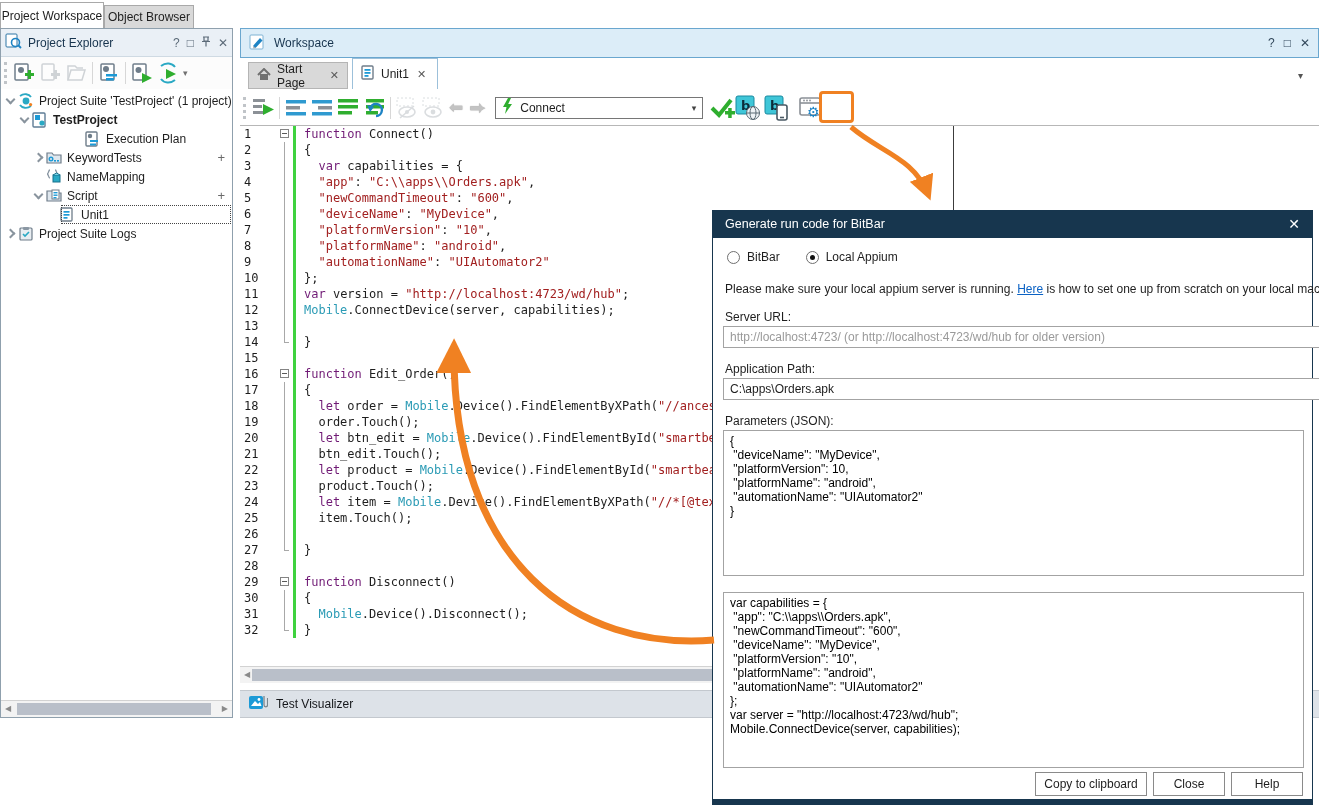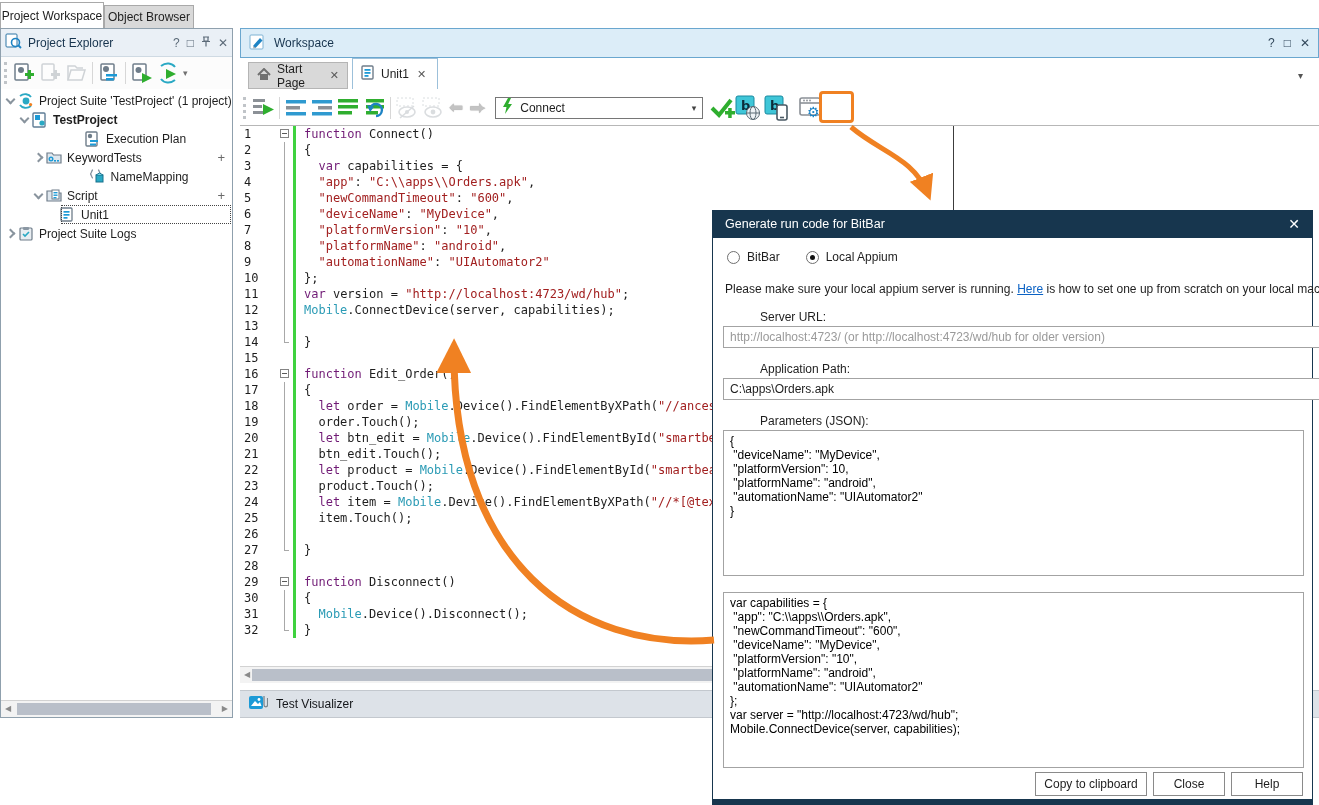--- a/index.html
+++ b/index.html
@@ -88,21 +88,21 @@
        border-left:1px solid #17364e;border-right:1px solid #17364e;border-bottom:6px solid #17364e;}
   .dlg-title{height:28px;background:#17364e;color:#fff;display:flex;align-items:center;padding:0 12px;font-size:12.5px;}
   .dlg-close{margin-left:auto;font-size:14px;cursor:default;}
   .dlg-body{position:relative;height:561px;}
   .radio-row{position:absolute;left:14px;top:12px;display:flex;align-items:center;gap:26px;}
   .radio{display:flex;align-items:center;gap:7px;}
   .rdot{width:13px;height:13px;border:1px solid #6f6f6f;border-radius:50%;position:relative;background:#fff;}
   .rdot.sel:after{content:"";position:absolute;left:3px;top:3px;width:5px;height:5px;border-radius:50%;background:#111;}
   .note{position:absolute;left:12px;top:44px;white-space:nowrap;}
   .link{color:#0b62c4;text-decoration:underline;}
-  .flabel{position:absolute;left:12px;margin-left:35px;}
+  .flabel{position:absolute;left:12px;}
   .fbox{position:absolute;left:10px;width:640px;height:22px;border:1px solid #a3a3a3;background:#fff;display:flex;align-items:center;}
   .fbox input{border:none;outline:none;width:100%;height:100%;padding:0 6px;font:12px "Liberation Sans",sans-serif;color:#000;background:transparent;}
   .fbox input::placeholder{color:#9a9a9a;opacity:1;}
   .combo2-val{padding-left:6px;}
   .combo2-caret{margin-left:auto;color:#444;font-size:9px;padding-right:8px;}
   .combo2-dots{color:#444;padding:0 7px;border-left:1px solid #d7d7d7;height:100%;display:flex;align-items:center;}
   .tarea{position:absolute;left:10px;width:581px;border:1px solid #a3a3a3;background:#fff;
          font:12px "Liberation Sans",sans-serif;line-height:14px;white-space:pre;padding:3px 6px;overflow:hidden;color:#000;}
   .dlg-btn{position:absolute;top:534px;height:24px;border:1px solid #8a8a8a;background:#fff;display:flex;align-items:center;justify-content:center;}
 
@@ -218,21 +218,21 @@
           <span class="chev closed"></span>
           <span class="ticon"><svg width="16" height="14" viewBox="0 0 16 14">
               <path d="M1 3 h5 l1.5 2 H15 v8 H1 Z" fill="#dfe7ee" stroke="#6f7d8a" stroke-width="1.2"></path>
               <circle cx="5" cy="9" r="1.8" fill="none" stroke="#1d9ad6" stroke-width="1.4"></circle>
               <rect x="8" y="10" width="2" height="1.6" fill="#1d9ad6"></rect>
               <rect x="11" y="10" width="2" height="1.6" fill="#1d9ad6"></rect>
             </svg></span>
           <span class="lbl">KeywordTests</span>
           <span class="tplus">+</span>
         </div>
-        <div class="trow" style="padding-left: 34px; justify-content: center;">
+        <div class="trow" style="padding-left: 34px;">
           <span class="chev none"></span>
           <span class="ticon"><svg width="16" height="15" viewBox="0 0 16 15">
               <path d="M4 1 C2 1 3 5 1 5 C3 5 2 9 4 9 M9 1 C11 1 10 5 12 5 C10 5 11 9 9 9" stroke="#8a97a3" fill="none" stroke-width="1.3"></path>
               <rect x="7" y="6" width="7" height="7" fill="#2aa9c4" stroke="#17708c"></rect>
               <path d="M7 6 L10.5 4 L14 6" fill="#7fd4e6" stroke="#17708c"></path>
             </svg></span>
           <span class="lbl">NameMapping</span>
         </div>
         <div class="trow" style="padding-left: 34px;">
           <span class="chev open"></span>

